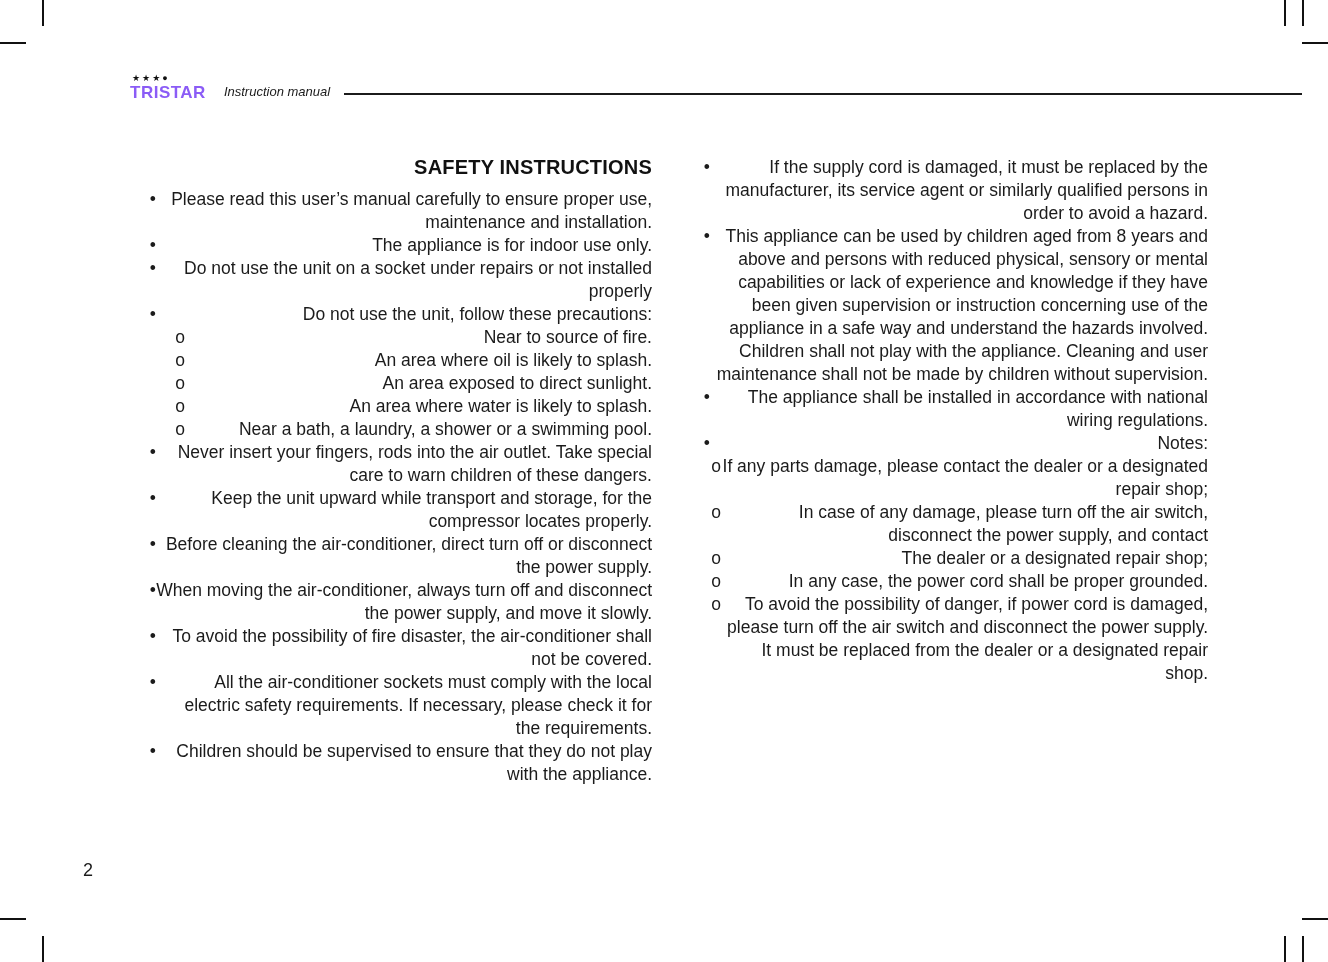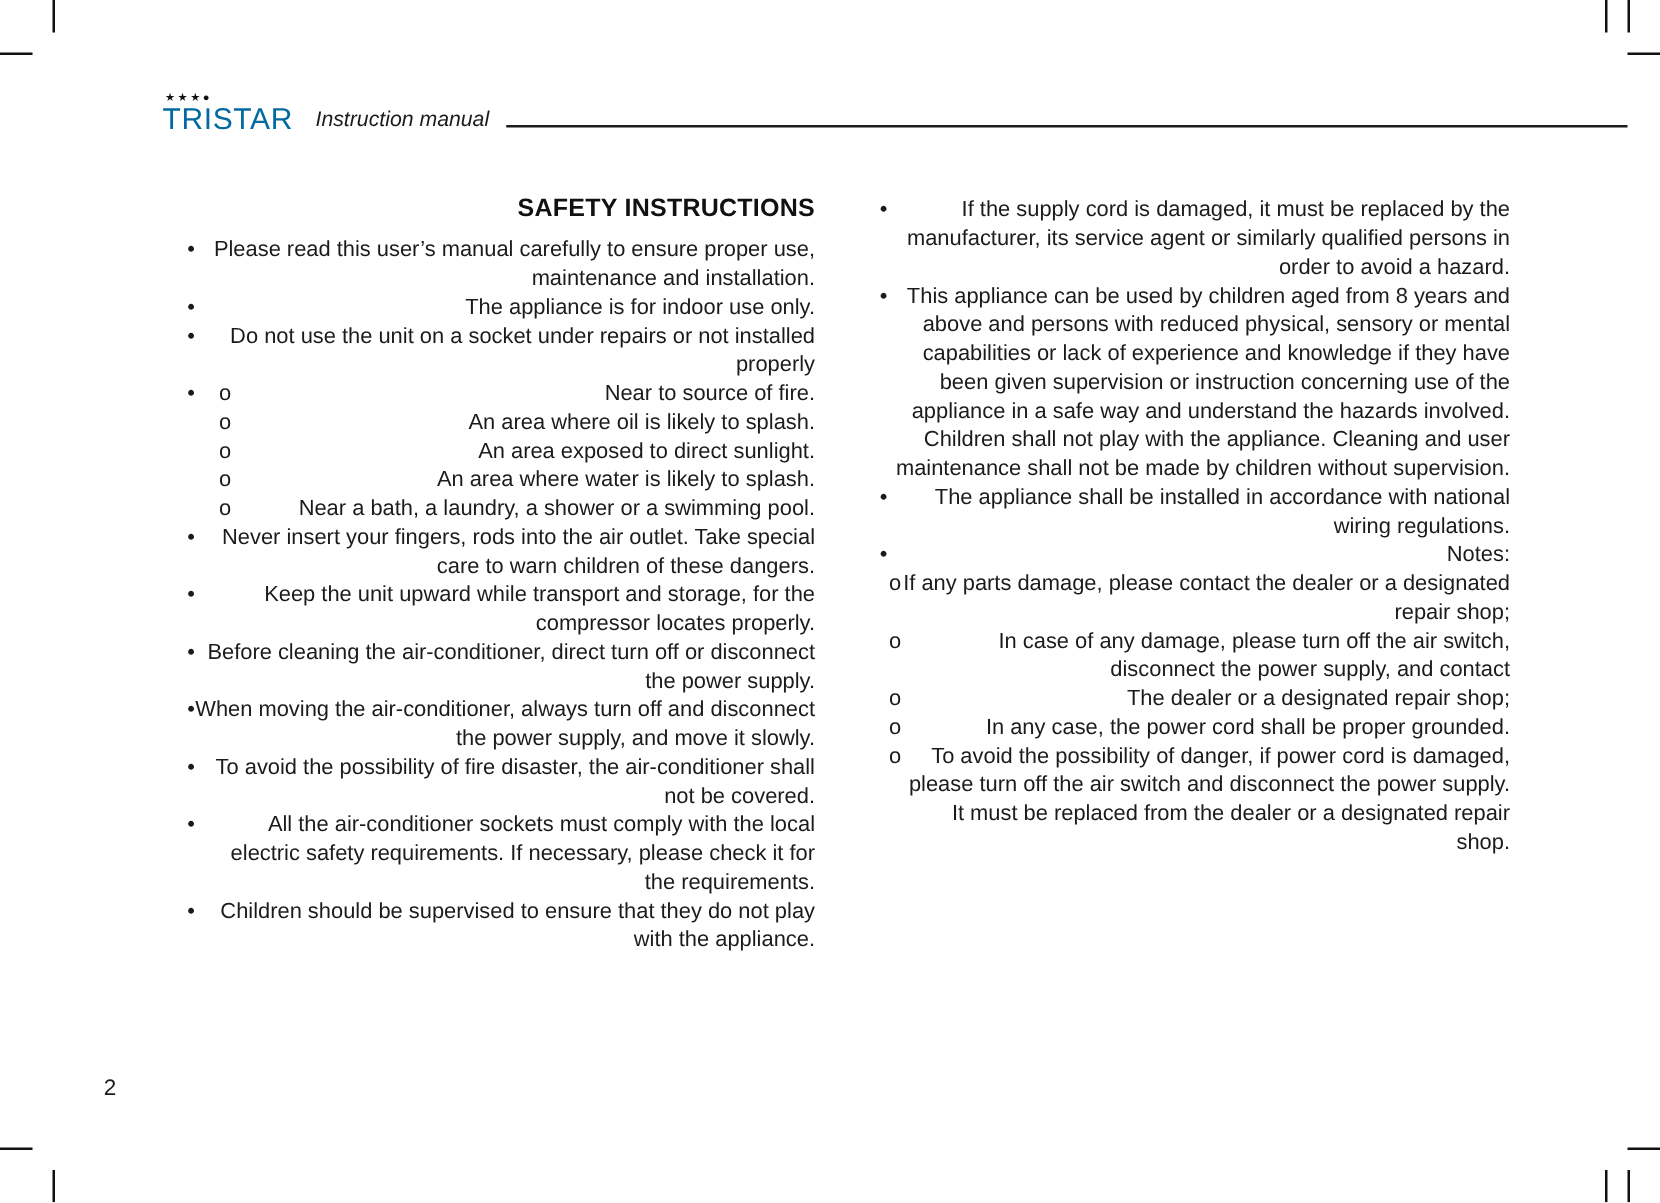--- a/index.html
+++ b/index.html
@@ -40,28 +40,28 @@
   }
   .logo { display: inline-block; line-height: 1; }
   .logo-stars {
     font-size: 9px;
     letter-spacing: 2px;
     margin-left: 2px;
     margin-bottom: 1px;
     color: #111;
   }
   .logo-text {
-    font-weight: normal;
-    font-size: 24px;
+    font-weight: bold;
+    font-size: 17px;
     letter-spacing: 0.5px;
-    color: #0369a1;
+    color: #8b5cf6;
   }
   .header-title {
     font-style: italic;
-    font-size: 17px;
+    font-size: 13px;
     margin-left: 18px;
     padding-bottom: 2px;
     white-space: nowrap;
   }
   .header-rule {
     flex: 1;
     height: 0;
     border-top: 2px solid #1b1b1b;
     margin-left: 14px;
     margin-bottom: 6px;
@@ -154,20 +154,21 @@
           </li>
           <li class="bullet-item">
             <span class="marker">•</span>
             <div class="item-content">
               <div class="item-text">Do not use the unit on a socket under repairs or not installed properly</div>
             </div>
           </li>
           <li class="bullet-item">
             <span class="marker">•</span>
             <div class="item-content">
+              <div class="item-text">Do not use the unit, follow these precautions:</div>
               <ul class="sub-list">
                 <li class="sub-item">
                   <span class="sub-marker">o</span>
                   <div class="sub-text">Near to source of fire.</div>
                 </li>
                 <li class="sub-item">
                   <span class="sub-marker">o</span>
                   <div class="sub-text">An area where oil is likely to splash.</div>
                 </li>
                 <li class="sub-item">

